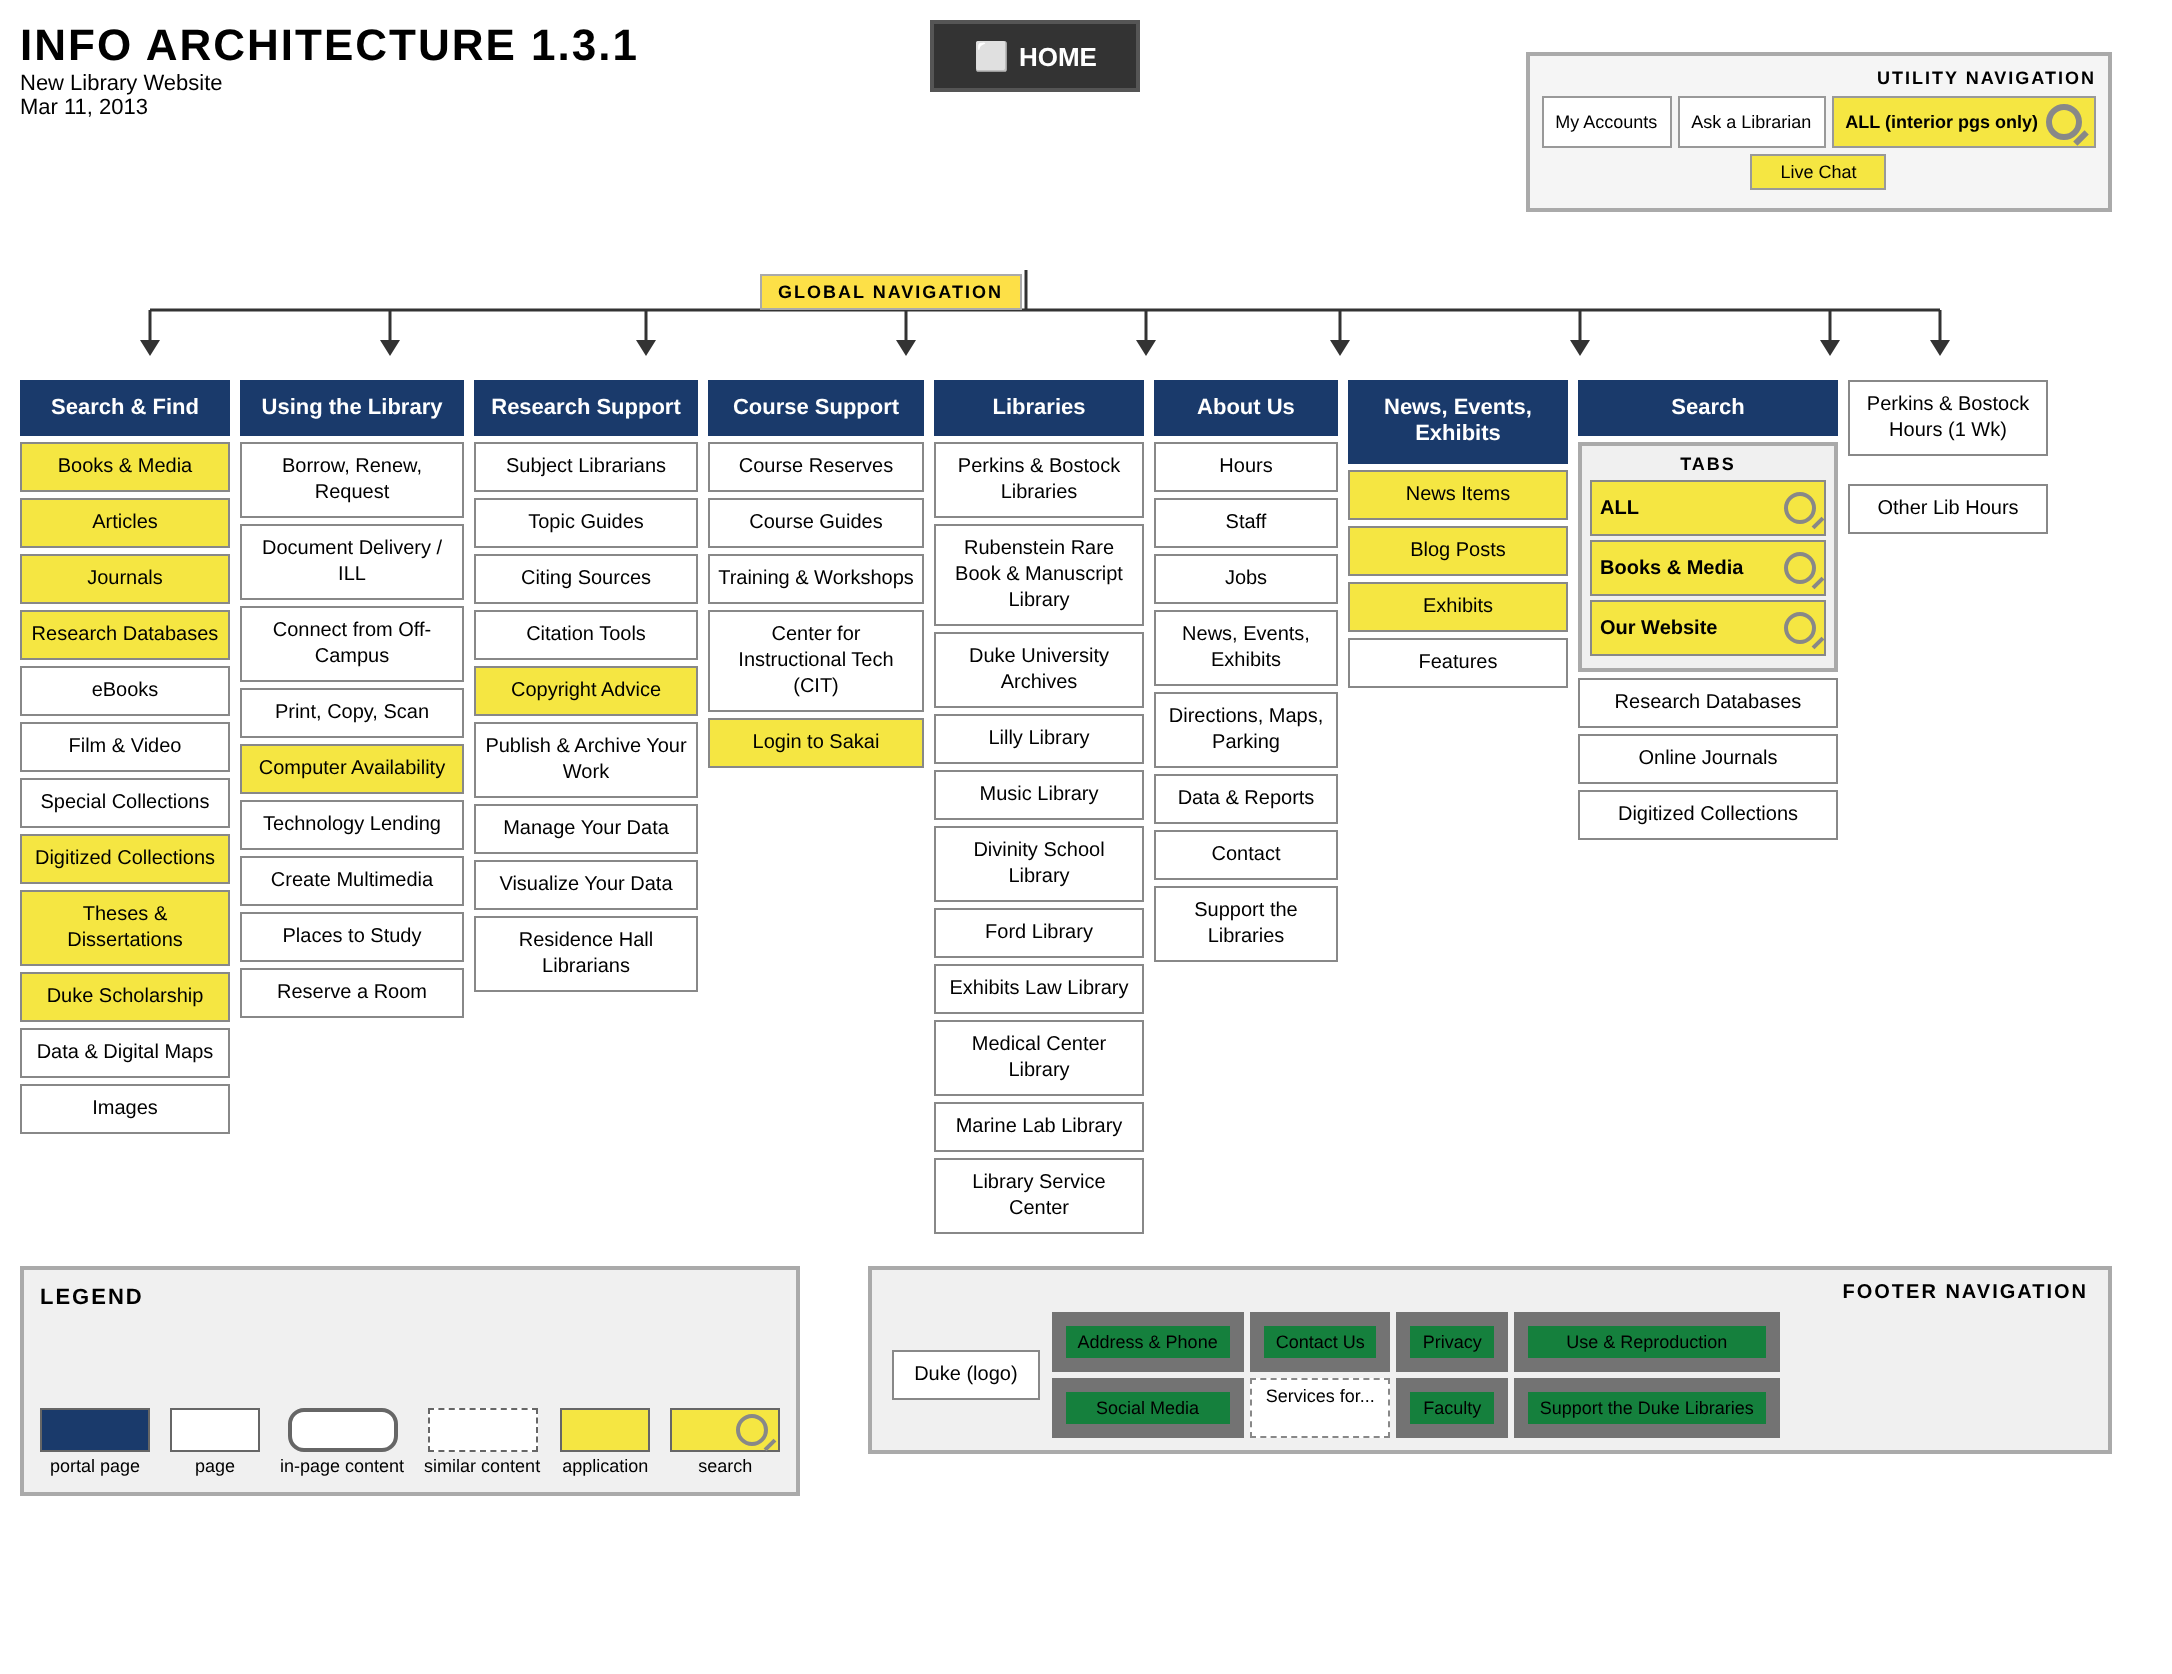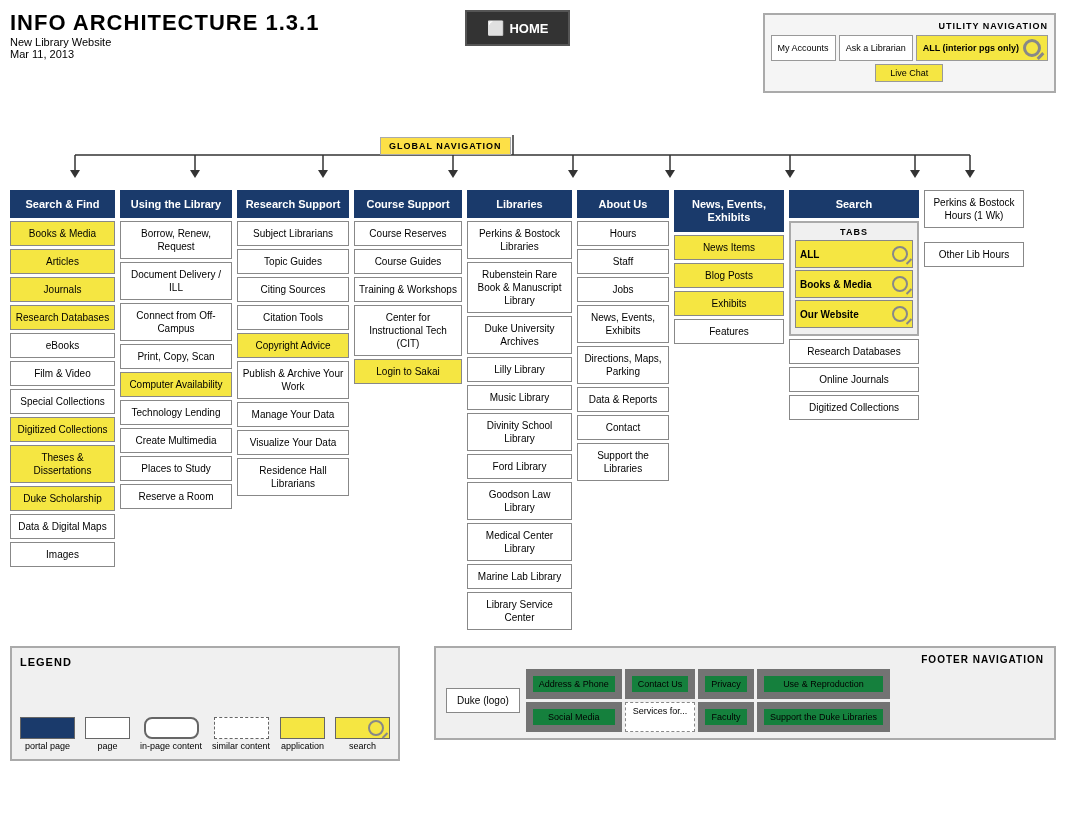--- a/index.html
+++ b/index.html
@@ -329,21 +329,21 @@
       <div class="subtitle">Mar 11, 2013</div>
     </div>
 
     <div style="position:absolute; left: 455px; top: 0; display:flex; flex-direction:column; align-items:center;">
       <div style="background:#333; color:#fff; font-weight:bold; font-size:13px; padding:8px 20px; border:2px solid #555; display:flex; align-items:center; gap:5px;">
         <span style="font-size:14px;">⬜</span>
         <span>HOME</span>
       </div>
     </div>
 
-    <div class="utility-nav-box" style="position:absolute; right: 0; top:3px; min-width:240px;">
+    <div class="utility-nav-box" style="position:absolute; right: 0; top:16px; min-width:240px;">
       <div class="utility-nav-title">UTILITY NAVIGATION</div>
       <div class="util-row">
         <button class="btn-util">My Accounts</button>
         <button class="btn-util">Ask a Librarian</button>
         <div class="btn-util-yellow">
           <span>ALL (interior pgs only)</span>
           <span class="util-magnifier"></span>
         </div>
       </div>
       <div class="util-row">
@@ -445,21 +445,21 @@
 
     <div class="body-col" style="min-width:95px; max-width:105px;">
       <div class="nav-header">Libraries</div>
       <div class="item-box">Perkins &amp; Bostock Libraries</div>
       <div class="item-box">Rubenstein Rare Book &amp; Manuscript Library</div>
       <div class="item-box">Duke University Archives</div>
       <div class="item-box">Lilly Library</div>
       <div class="item-box">Music Library</div>
       <div class="item-box">Divinity School Library</div>
       <div class="item-box">Ford Library</div>
-      <div class="item-box">Goodson Law Library</div>
+      <div class="item-box">Exhibits Law Library</div>
       <div class="item-box">Medical Center Library</div>
       <div class="item-box">Marine Lab Library</div>
       <div class="item-box">Library Service Center</div>
     </div>
 
     <div class="body-col" style="min-width:85px; max-width:92px;">
       <div class="nav-header">About Us</div>
       <div class="item-box">Hours</div>
       <div class="item-box">Staff</div>
       <div class="item-box">Jobs</div>

